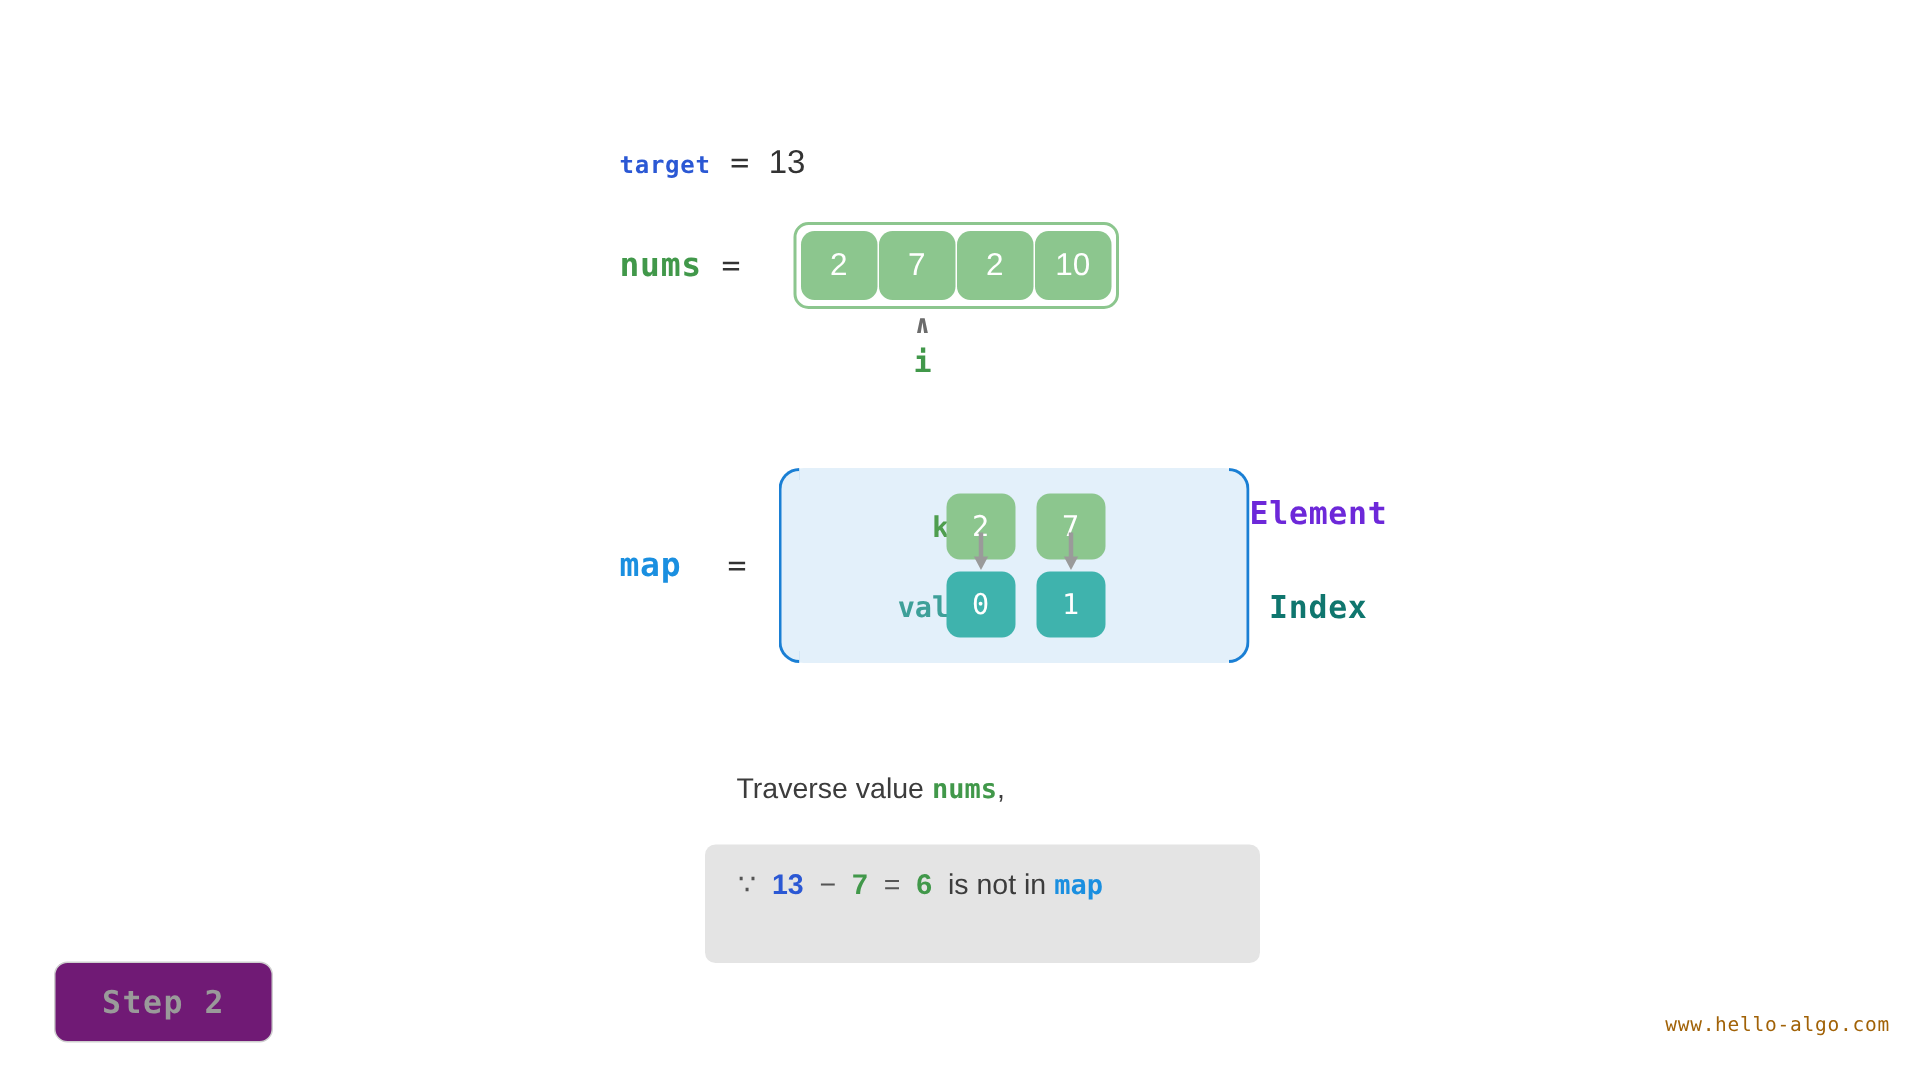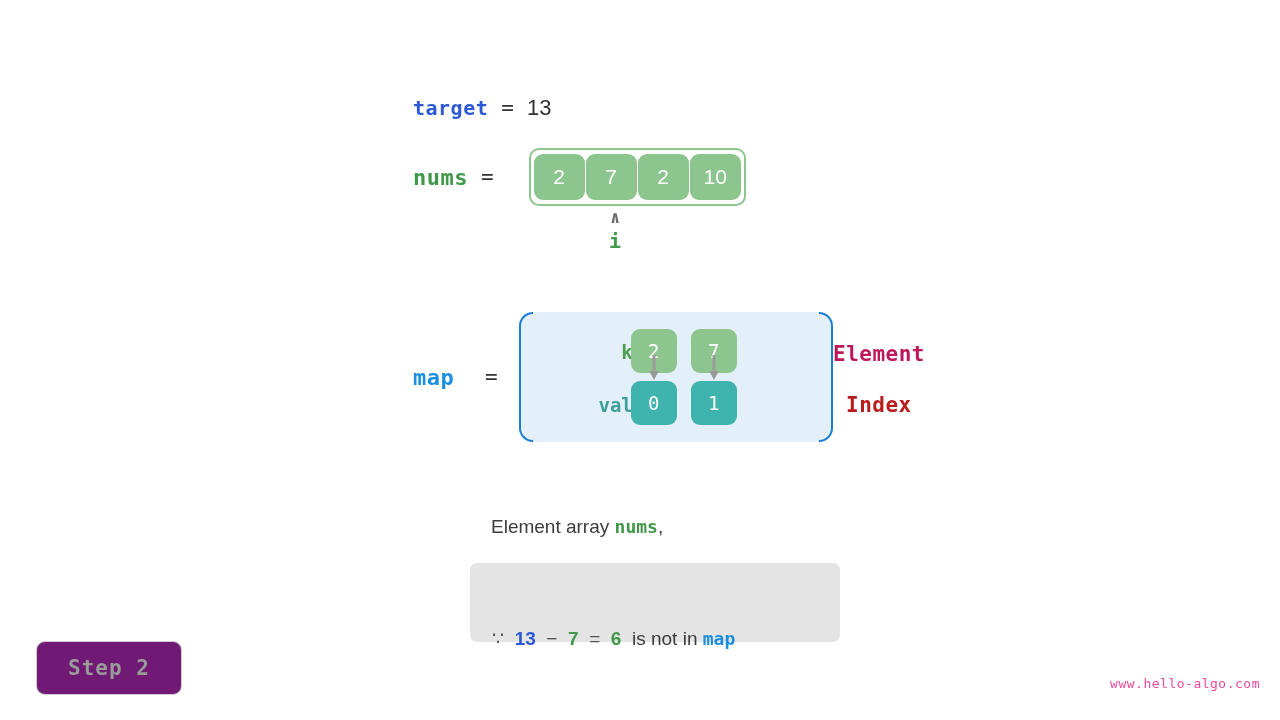--- a/index.html
+++ b/index.html
@@ -20,21 +20,21 @@
   #target-row {
     position: absolute;
     left: 413px;
     top: 95px;
     display: flex;
     align-items: baseline;
     gap: 13px;
   }
   #target-row .var {
     font-family: "DejaVu Sans Mono", monospace;
-    font-size: 20px;
+    font-size: 16px;
     font-weight: 700;
     color: #2b58d4;
     letter-spacing: 0.5px;
   }
   #target-row .eq {
     font-family: "DejaVu Sans Mono", monospace;
     font-size: 21px;
     color: #333333;
   }
   #target-row .val {
@@ -201,22 +201,22 @@
     overflow: visible;
   }
 
   .side-label {
     position: absolute;
     font-family: "DejaVu Sans Mono", monospace;
     font-size: 21px;
     font-weight: 700;
     letter-spacing: 0.5px;
   }
-  #label-element { left: 833px; top: 342px; color: #be185d; }
-  #label-index { left: 846px; top: 393px; color: #b91c1c; }
+  #label-element { left: 833px; top: 330px; color: #6d28d9; }
+  #label-index { left: 846px; top: 393px; color: #0f766e; }
 
   
   #traverse-line {
     position: absolute;
     left: 491px;
     top: 516px;
     font-size: 19px;
     color: #3c3c3c;
   }
   #reason-box {
@@ -229,21 +229,20 @@
     border-radius: 7px;
     padding: 10px 0 0 0;
     box-sizing: border-box;
   }
   .reason-line {
     font-size: 19px;
     color: #3c3c3c;
     padding-left: 22px;
     line-height: 36px;
     white-space: nowrap;
-    margin-top: 48px;
   }
   .kw-green { color: #41984a; font-weight: 700; font-family: "DejaVu Sans Mono", monospace; font-size: 18px; }
   .kw-blue  { color: #1a8fe0; font-weight: 700; font-family: "DejaVu Sans Mono", monospace; font-size: 18px; }
   .num-blue { color: #2b58d4; font-weight: 700; }
   .num-green{ color: #41984a; font-weight: 700; }
   .op { color: #555555; }
 
   
   #step-badge {
     position: absolute;
@@ -262,21 +261,21 @@
     font-weight: 700;
     color: #9a9a9a;
     letter-spacing: 1px;
   }
   #watermark {
     position: absolute;
     right: 20px;
     top: 676px;
     font-family: "DejaVu Sans Mono", monospace;
     font-size: 13px;
-    color: #ec4899;
+    color: #a16207;
     letter-spacing: 0.5px;
   }
 </style>
 </head>
 <body>
 
 <div id="target-row">
   <span class="var">target</span>
   <span class="eq">=</span>
   <span class="val">13</span>
@@ -326,21 +325,21 @@
         </svg>
       </div>
     </div>
   </div>
 </div>
 
 <div class="side-label" id="label-element">Element</div>
 <div class="side-label" id="label-index">Index</div>
 
 <div id="traverse-line">
-  <span>Element array </span><span class="kw-green">nums</span><span>,</span>
+  <span>Traverse value </span><span class="kw-green">nums</span><span>,</span>
 </div>
 
 <div id="reason-box">
   <div class="reason-line">
     <span class="op">∵</span>&nbsp;
     <span class="num-blue">13</span>&nbsp;
     <span class="op">−</span>&nbsp;
     <span class="num-green">7</span>&nbsp;
     <span class="op">=</span>&nbsp;
     <span class="num-green">6</span>&nbsp;

